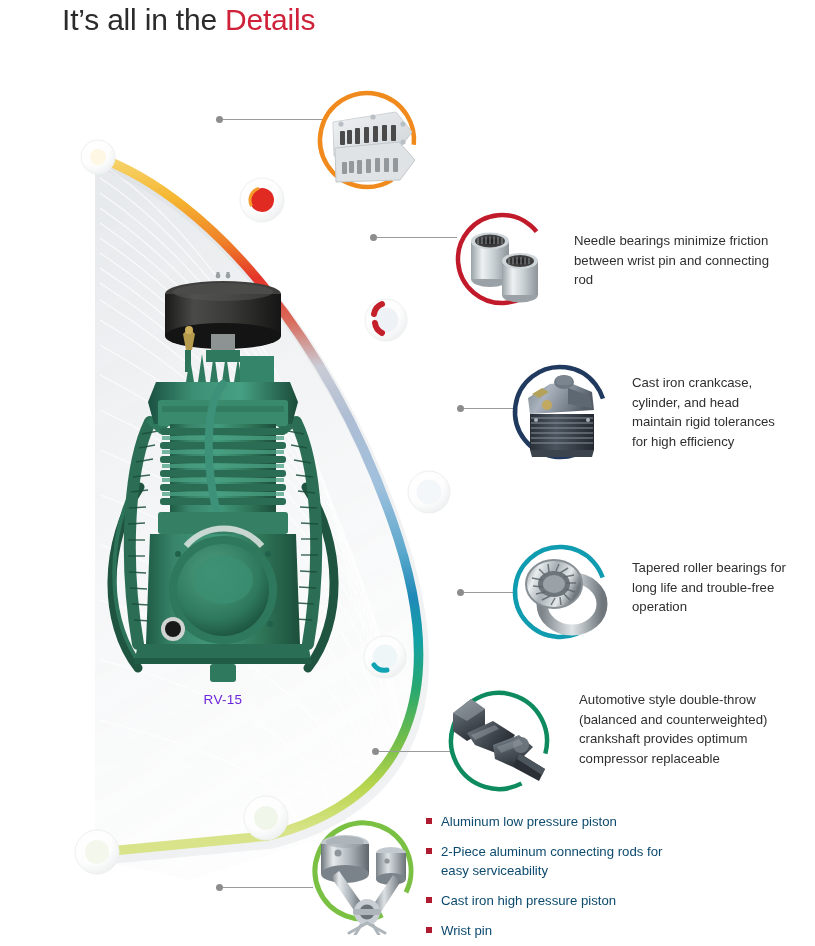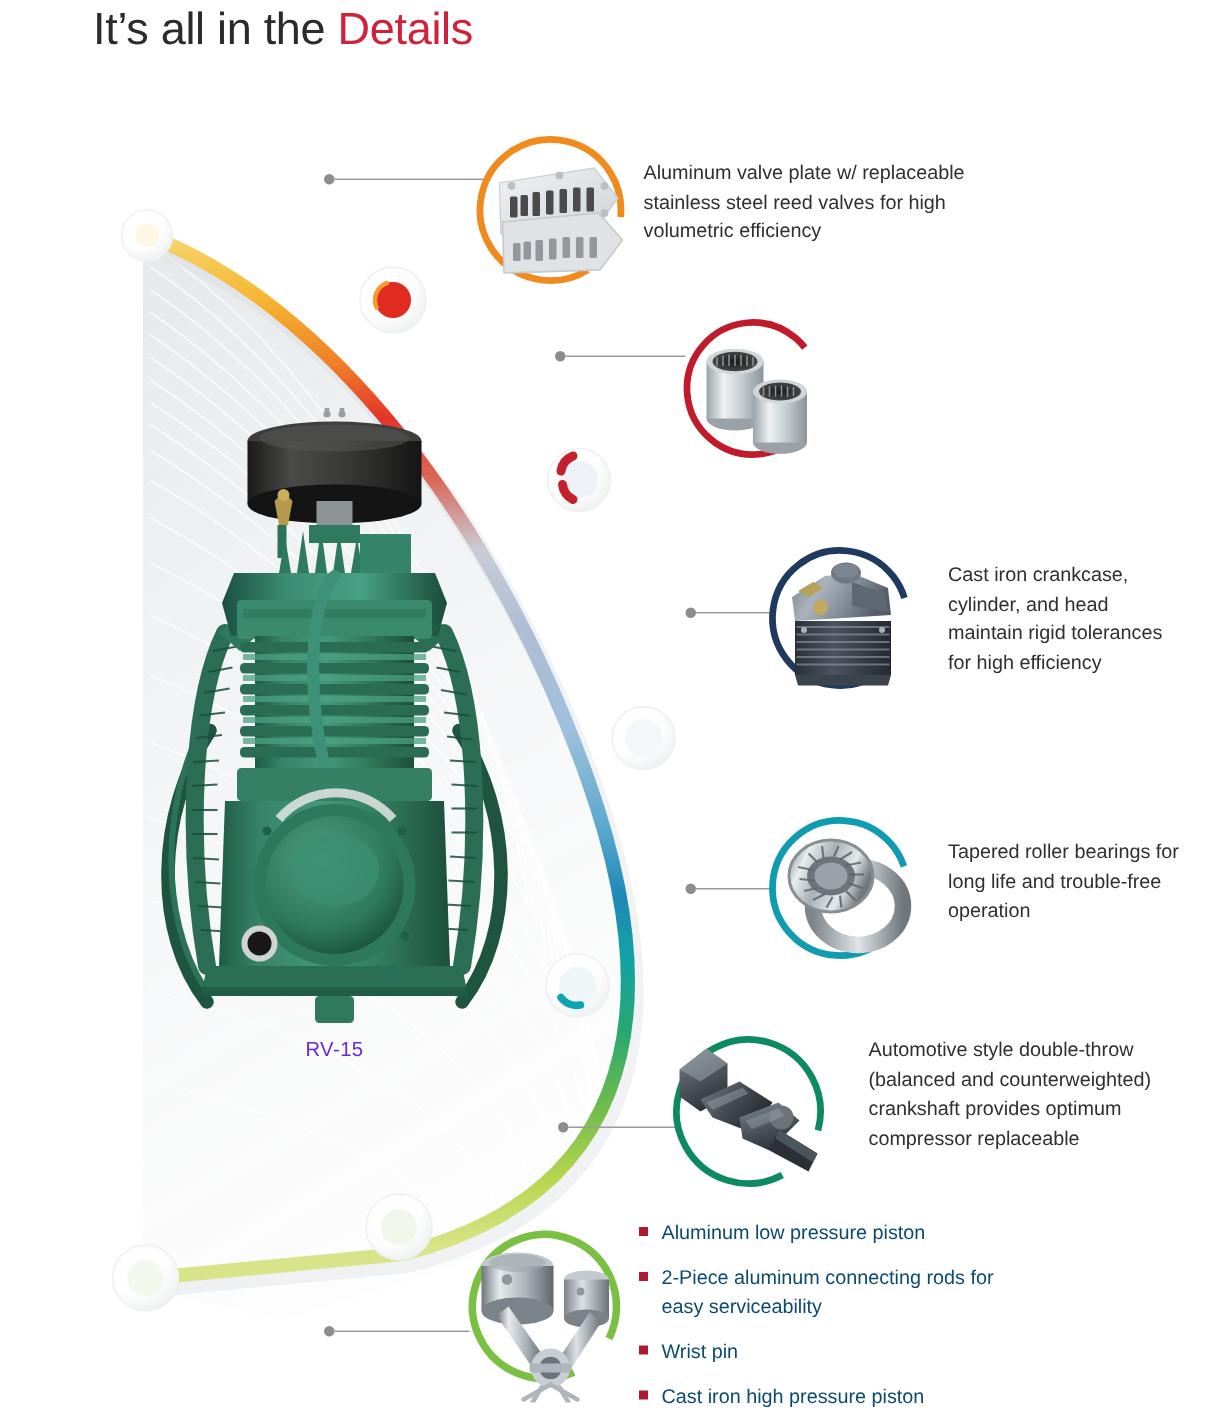--- a/index.html
+++ b/index.html
@@ -354,21 +354,20 @@
       </g>
       <defs>
         <linearGradient id="vp1" x1="0" y1="0" x2="1" y2="1">
           <stop offset="0" stop-color="#ffffff"></stop>
             <stop offset="1" stop-color="#aab2b8"></stop>
         </linearGradient>
       </defs>
     </svg>
   </div>
 
-  <div class="txt" style="left:429px;top:105px;width:240px;">Aluminum valve plate w/ replaceable stainless steel reed valves for high volumetric efficiency</div>
 
   <div class="leaddot" style="left:370px;top:234px;"></div>
   <div class="leader" style="left:377px;top:237px;width:80px;"></div>
 
   <div class="callout" style="left:450px;top:207px;width:106px;height:106px;">
     <svg width="106" height="106" viewBox="0 0 106 106">
       <circle cx="52" cy="52" r="44" fill="none" stroke="#c11b2b" stroke-width="4.5" stroke-dasharray="216 60" transform="rotate(40 52 52)"></circle>
       <defs>
         <linearGradient id="nb1" x1="0" y1="0" x2="1" y2="0">
           <stop offset="0" stop-color="#9aa3a8"></stop>
@@ -406,20 +405,21 @@
             <path d="M63,50.5 v7"></path>
             <path d="M67,50 v7.5"></path>
           <path d="M71,50 v7.5"></path>
             <path d="M75,50.5 v7"></path>
             <path d="M79,51 v6"></path>
         </g>
       </g>
     </svg>
   </div>
 
+  <div class="txt" style="left:574px;top:231px;width:205px;">Needle bearings minimize friction between wrist pin and connecting rod</div>
 
   <div class="leaddot" style="left:457px;top:405px;"></div>
   <div class="leader" style="left:464px;top:408px;width:50px;"></div>
 
   <div class="callout" style="left:506px;top:358px;width:108px;height:108px;">
     <svg width="108" height="108" viewBox="0 0 108 108">
       <circle cx="54" cy="54" r="45" fill="none" stroke="#20395e" stroke-width="4.5" stroke-dasharray="228 56" transform="rotate(52 54 54)"></circle>
       <defs>
         <linearGradient id="cc1" x1="0" y1="0" x2="1" y2="0.3">
           <stop offset="0" stop-color="#79848f"></stop>
@@ -596,18 +596,18 @@
           <path d="M62,110 L80,120"></path>
         <path d="M56,112 L50,122"></path>
           <path d="M68,112 L74,122"></path>
       </g>
     </svg>
   </div>
 
   <div class="bullets">
     <div class="row">Aluminum low pressure piston</div>
     <div class="row">2-Piece aluminum connecting rods for easy serviceability</div>
+    <div class="row">Cast iron high pressure piston</div>
     <div class="row">Wrist pin</div>
-    <div class="row">Cast iron high pressure piston</div>
 
   </div>
 
 </div>
 
 </body></html>

